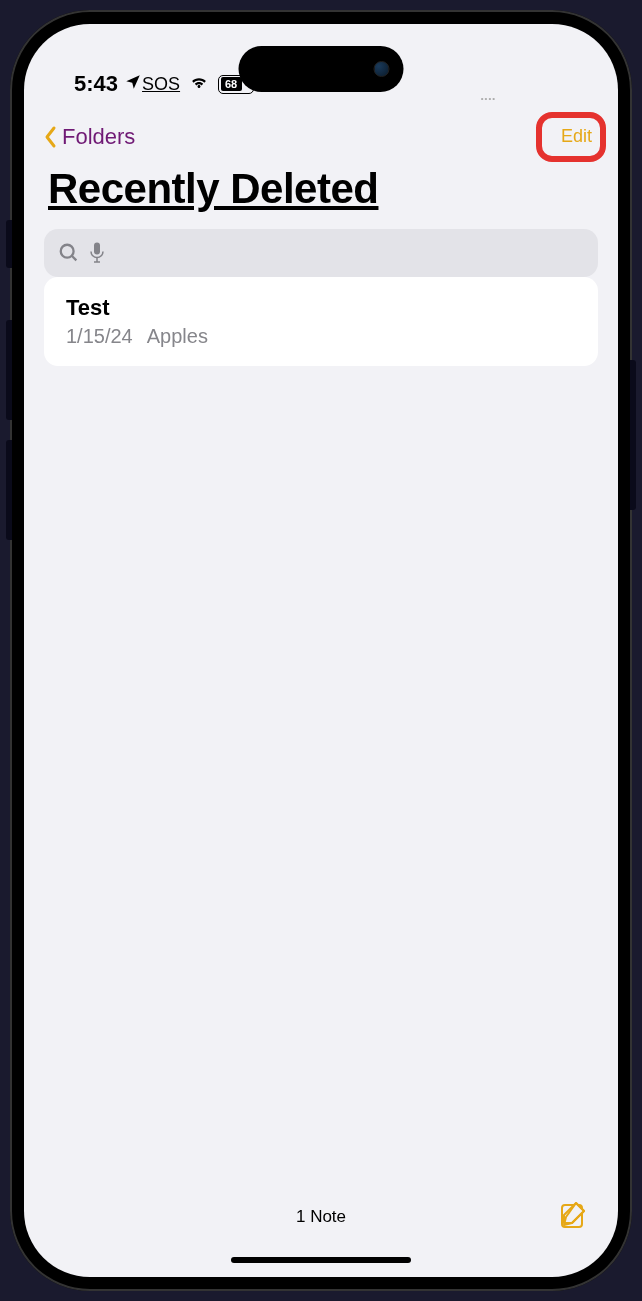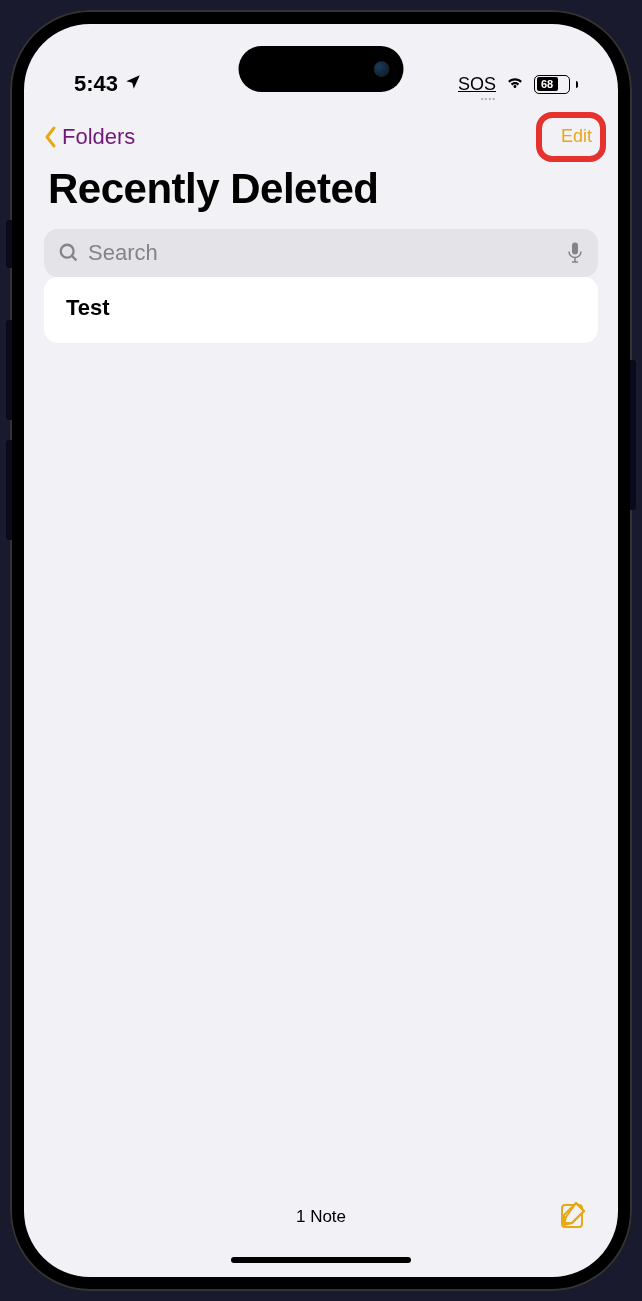--- a/index.html
+++ b/index.html
@@ -88,21 +88,20 @@
       width: 16px;
       height: 16px;
       border-radius: 50%;
       background: radial-gradient(circle at 30% 30%, #1a3a5a, #0a1a2a);
       border: 1px solid #222;
     }
     .status-bar {
       height: 90px;
       display: flex;
       align-items: center;
-      justify-content: space-between;
       padding: 30px 40px 0 50px;
     }
     .status-left {
       display: flex;
       align-items: center;
       gap: 6px;
       font-size: 22px;
       font-weight: 600;
       color: #000;
     }
@@ -198,20 +197,21 @@
       border: 6px solid #e5322e;
       border-radius: 16px;
       pointer-events: none;
     }
     .page-title {
       font-size: 42px;
       font-weight: 700;
       color: #000;
       padding: 4px 24px 16px 24px;
       letter-spacing: -0.5px;
+      text-decoration: underline;
     }
     .search-bar {
       margin: 0 20px;
       background: #e3e3e8;
       border-radius: 14px;
       height: 48px;
       display: flex;
       align-items: center;
       padding: 0 14px;
       gap: 8px;
@@ -348,32 +348,35 @@
       <div class="highlight-box"></div>
     </div>
 
     <h1 class="page-title">Recently Deleted</h1>
 
     <div class="search-bar">
       <svg class="search-icon" viewBox="0 0 24 24" fill="none" stroke="#838389" stroke-width="2.5">
           <circle cx="10" cy="10" r="7"></circle>
           <line x1="20" y1="20" x2="15" y2="15"></line>
         </svg>
-      <input class="search-input" type="text" placeholder="Search" style="">
       <svg class="mic-icon" viewBox="0 0 24 32" fill="#838389">
           <rect x="8" y="2" width="8" height="16" rx="4"></rect>
           <path d="M4 14c0 4.4 3.6 8 8 8s8-3.6 8-8" fill="none" stroke="#838389" stroke-width="2"></path>
           <line x1="12" y1="22" x2="12" y2="28" stroke="#838389" stroke-width="2"></line>
           <line x1="8" y1="28" x2="16" y2="28" stroke="#838389" stroke-width="2"></line>
         </svg>
     </div>
 
 
     <div class="note-card">
       <div class="note-title">Test</div>
+      <div class="note-meta">
+        <span>1/15/24</span>
+        <span>Apples</span>
+      </div>
     </div>
 
     <div class="bottom-bar">
       <span class="note-count">1 Note</span>
       <div class="compose-button">
         <svg class="compose-icon" viewBox="0 0 32 32" fill="none" stroke="#e6a817" stroke-width="2" stroke-linecap="round" stroke-linejoin="round">
           <rect x="4" y="6" width="20" height="22" rx="3"></rect>
           <path d="M18 4l8 8-12 12-8 2 2-8z" fill="#f2f2f6"></path>
           <path d="M18 4l8 8-12 12H6v-8z"></path>
         </svg>

